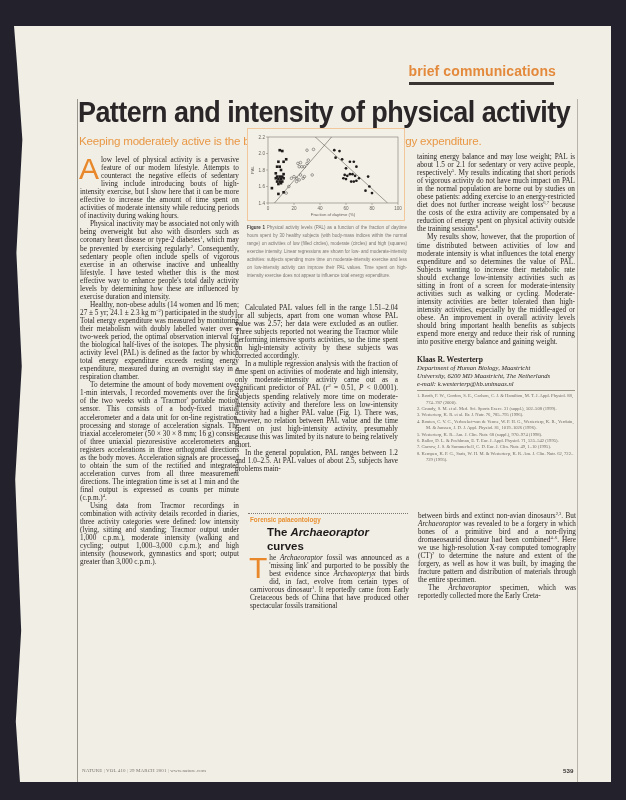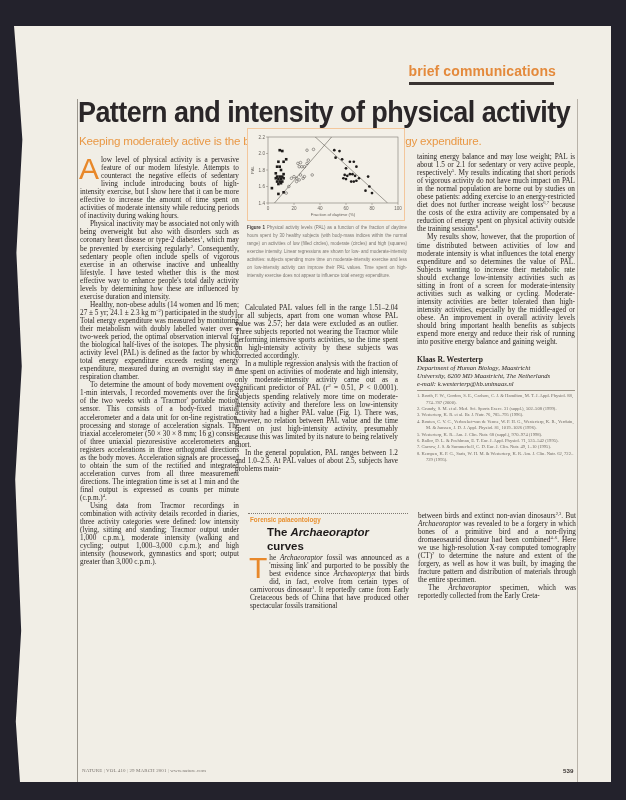--- a/index.html
+++ b/index.html
@@ -237,20 +237,20 @@
   <div class="divider-dotted"></div>
   <div class="kicker">Forensic palaeontology</div>
   <h2 class="headline"><span>The </span><i>Archaeoraptor</i><br><span>curves</span></h2>
 
   <div class="col col4">
     <p class="first"><span class="dropcap dropcap-t">T</span><span>he </span><i>Archaeoraptor</i><span> fossil was announced as a 'missing link' and purported to be possibly the best evidence since </span><i>Archaeopteryx</i><span> that birds did, in fact, evolve from certain types of carnivorous dinosaur</span><sup>1</sup><span>. It reportedly came from Early Cretaceous beds of China that have produced other spectacular fossils transitional</span></p>
   </div>
 
   <div class="col col5">
     <p class="first"><span>between birds and extinct non-avian dinosaurs</span><sup>2,3</sup><span>. But </span><i>Archaeoraptor</i><span> was revealed to be a forgery in which bones of a primitive bird and a non-flying dromaeosaurid dinosaur had been combined</span><sup>4–6</sup><span>. Here we use high-resolution X-ray computed tomography (CT)</span><sup>7</sup><span> to determine the nature and extent of the forgery, as well as how it was built, by imaging the fracture pattern and distribution of materials through the entire specimen.</span></p>
-    <p><span>The </span><i>Archaeoraptor</i><span> specimen, which was reportedly collected from the Early Creta-</span></p>
+    <p><span>The </span><i>Archaeoraptor</i><span> specimen, which was reportedly collected more the Early Creta-</span></p>
   </div>
 
   <div class="footer-left">
     <span>NATURE</span><span class="sep"> | </span><span>VOL 410</span><span class="sep"> | </span><span>29 MARCH 2001</span><span class="sep"> | </span><span>www.nature.com</span>
   </div>
   <div class="footer-right">539</div>
 </div>
 
 </body></html>

